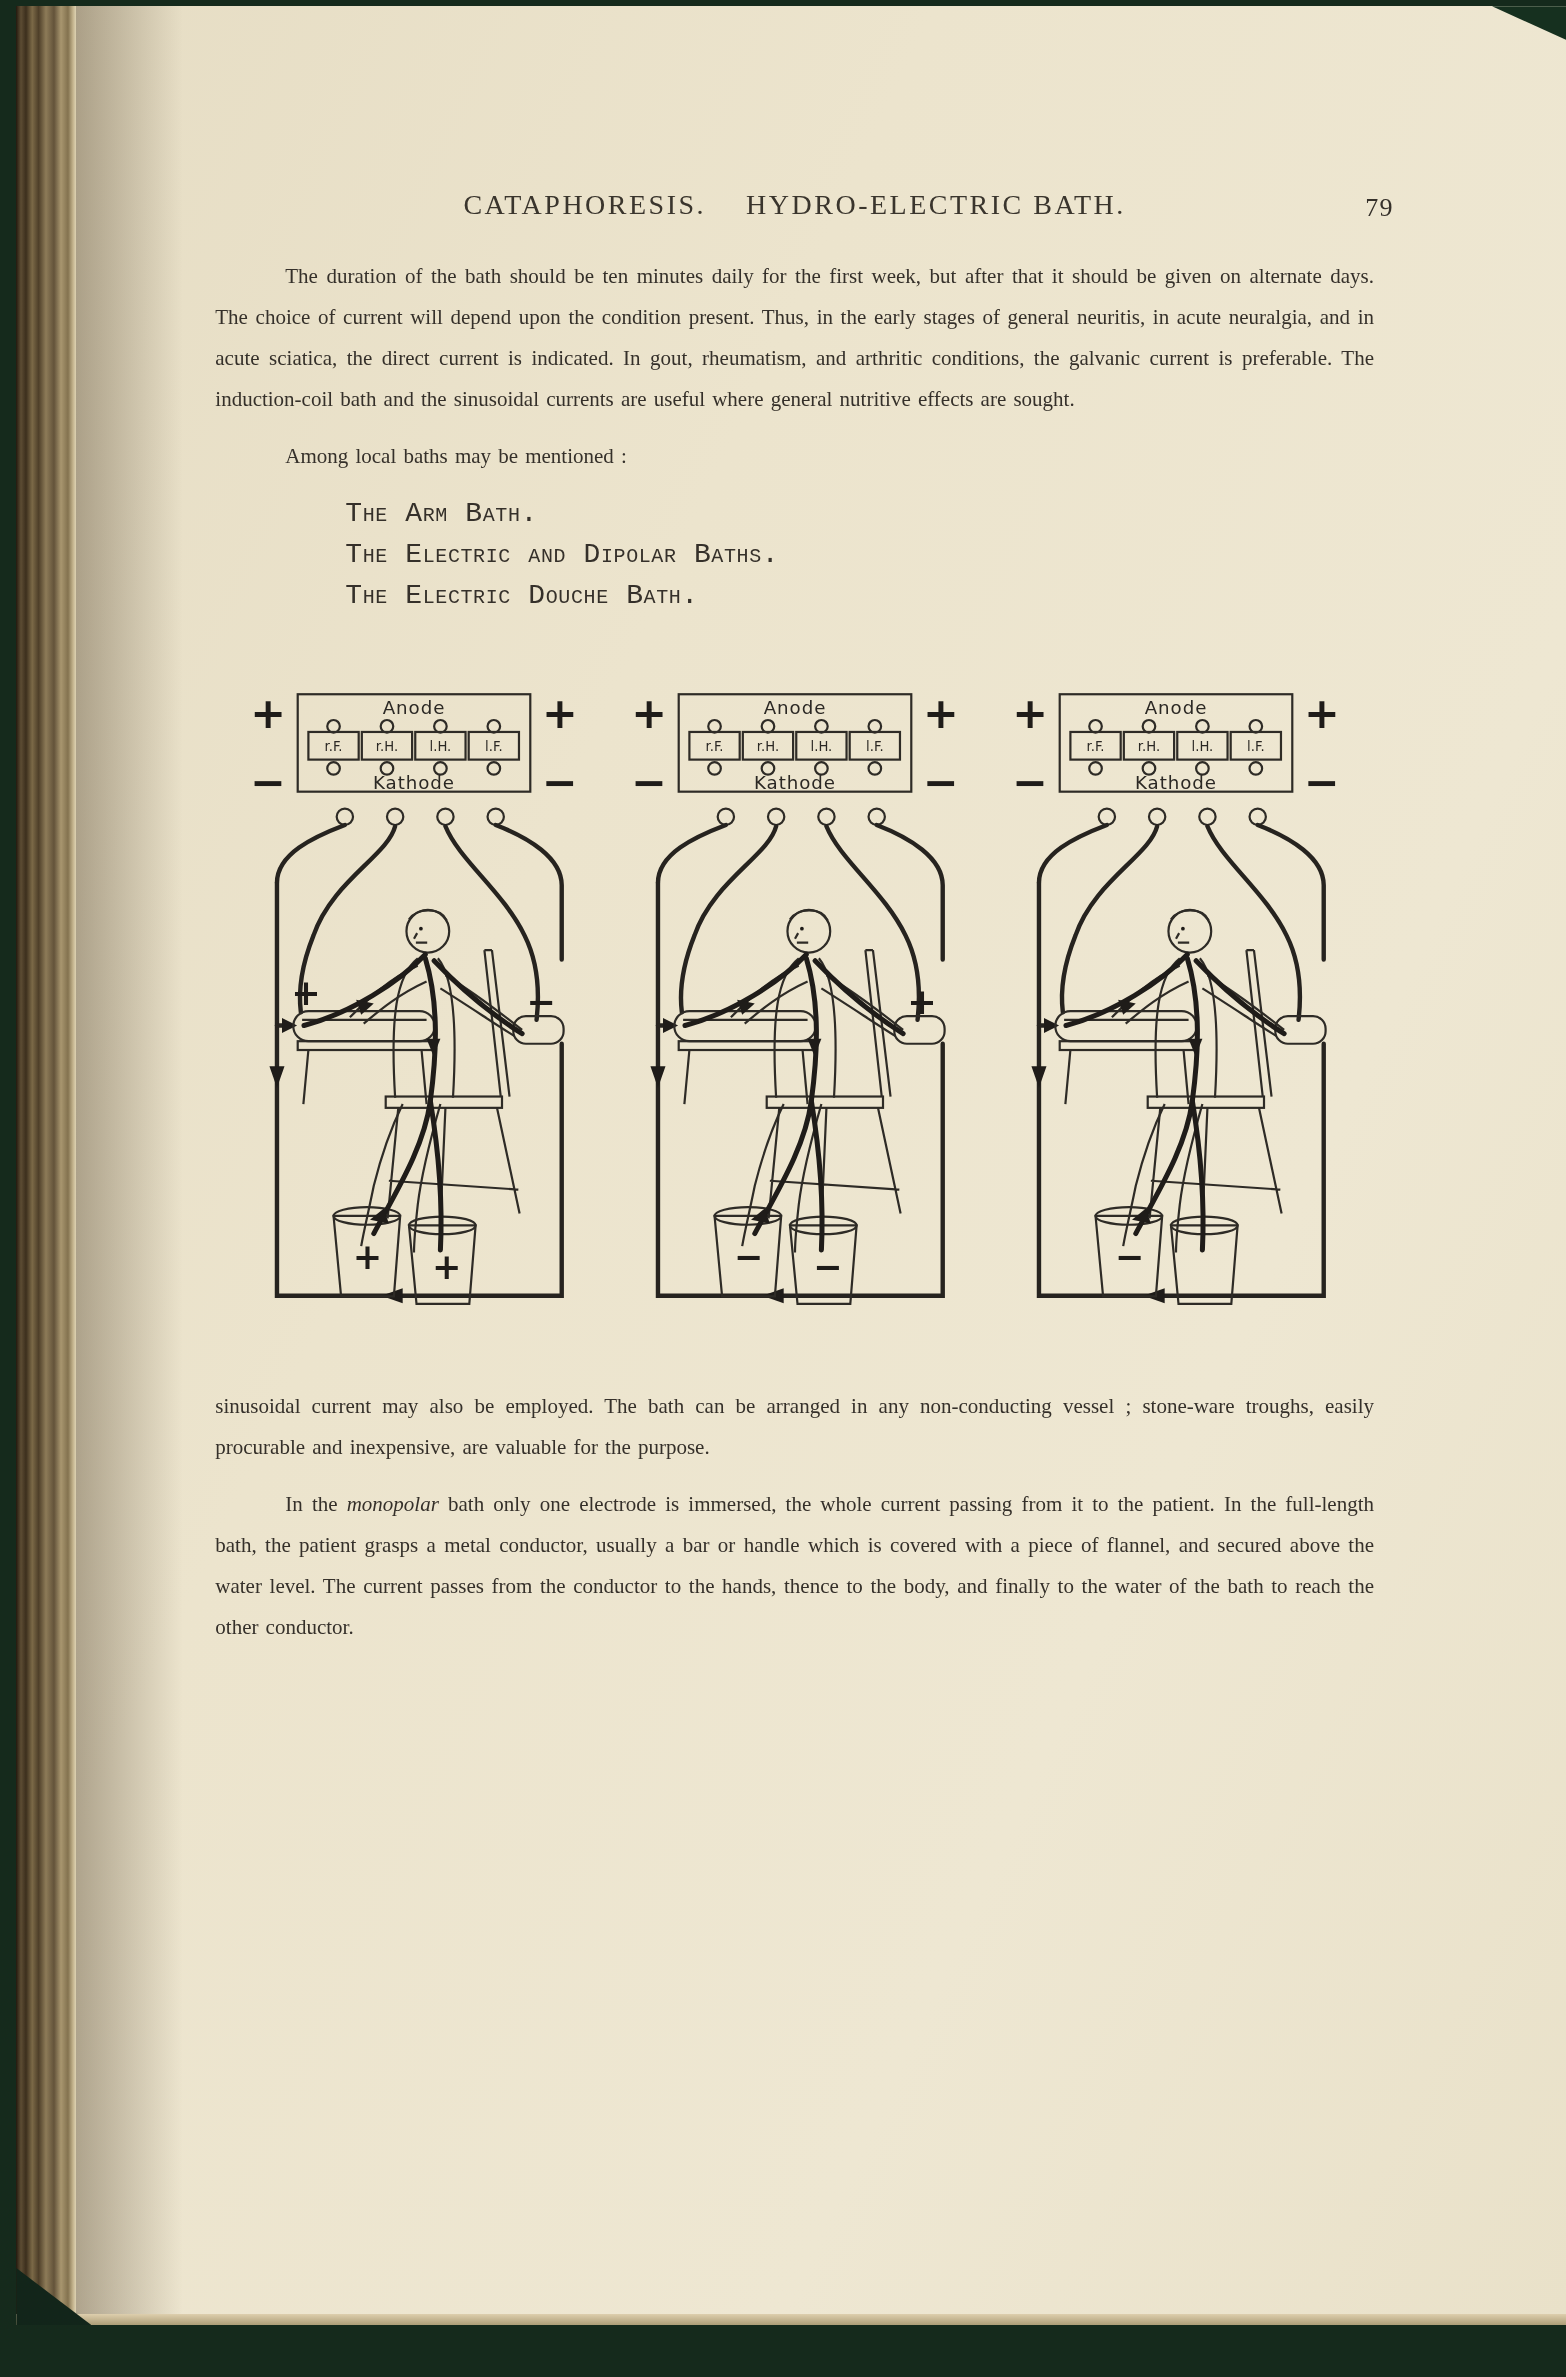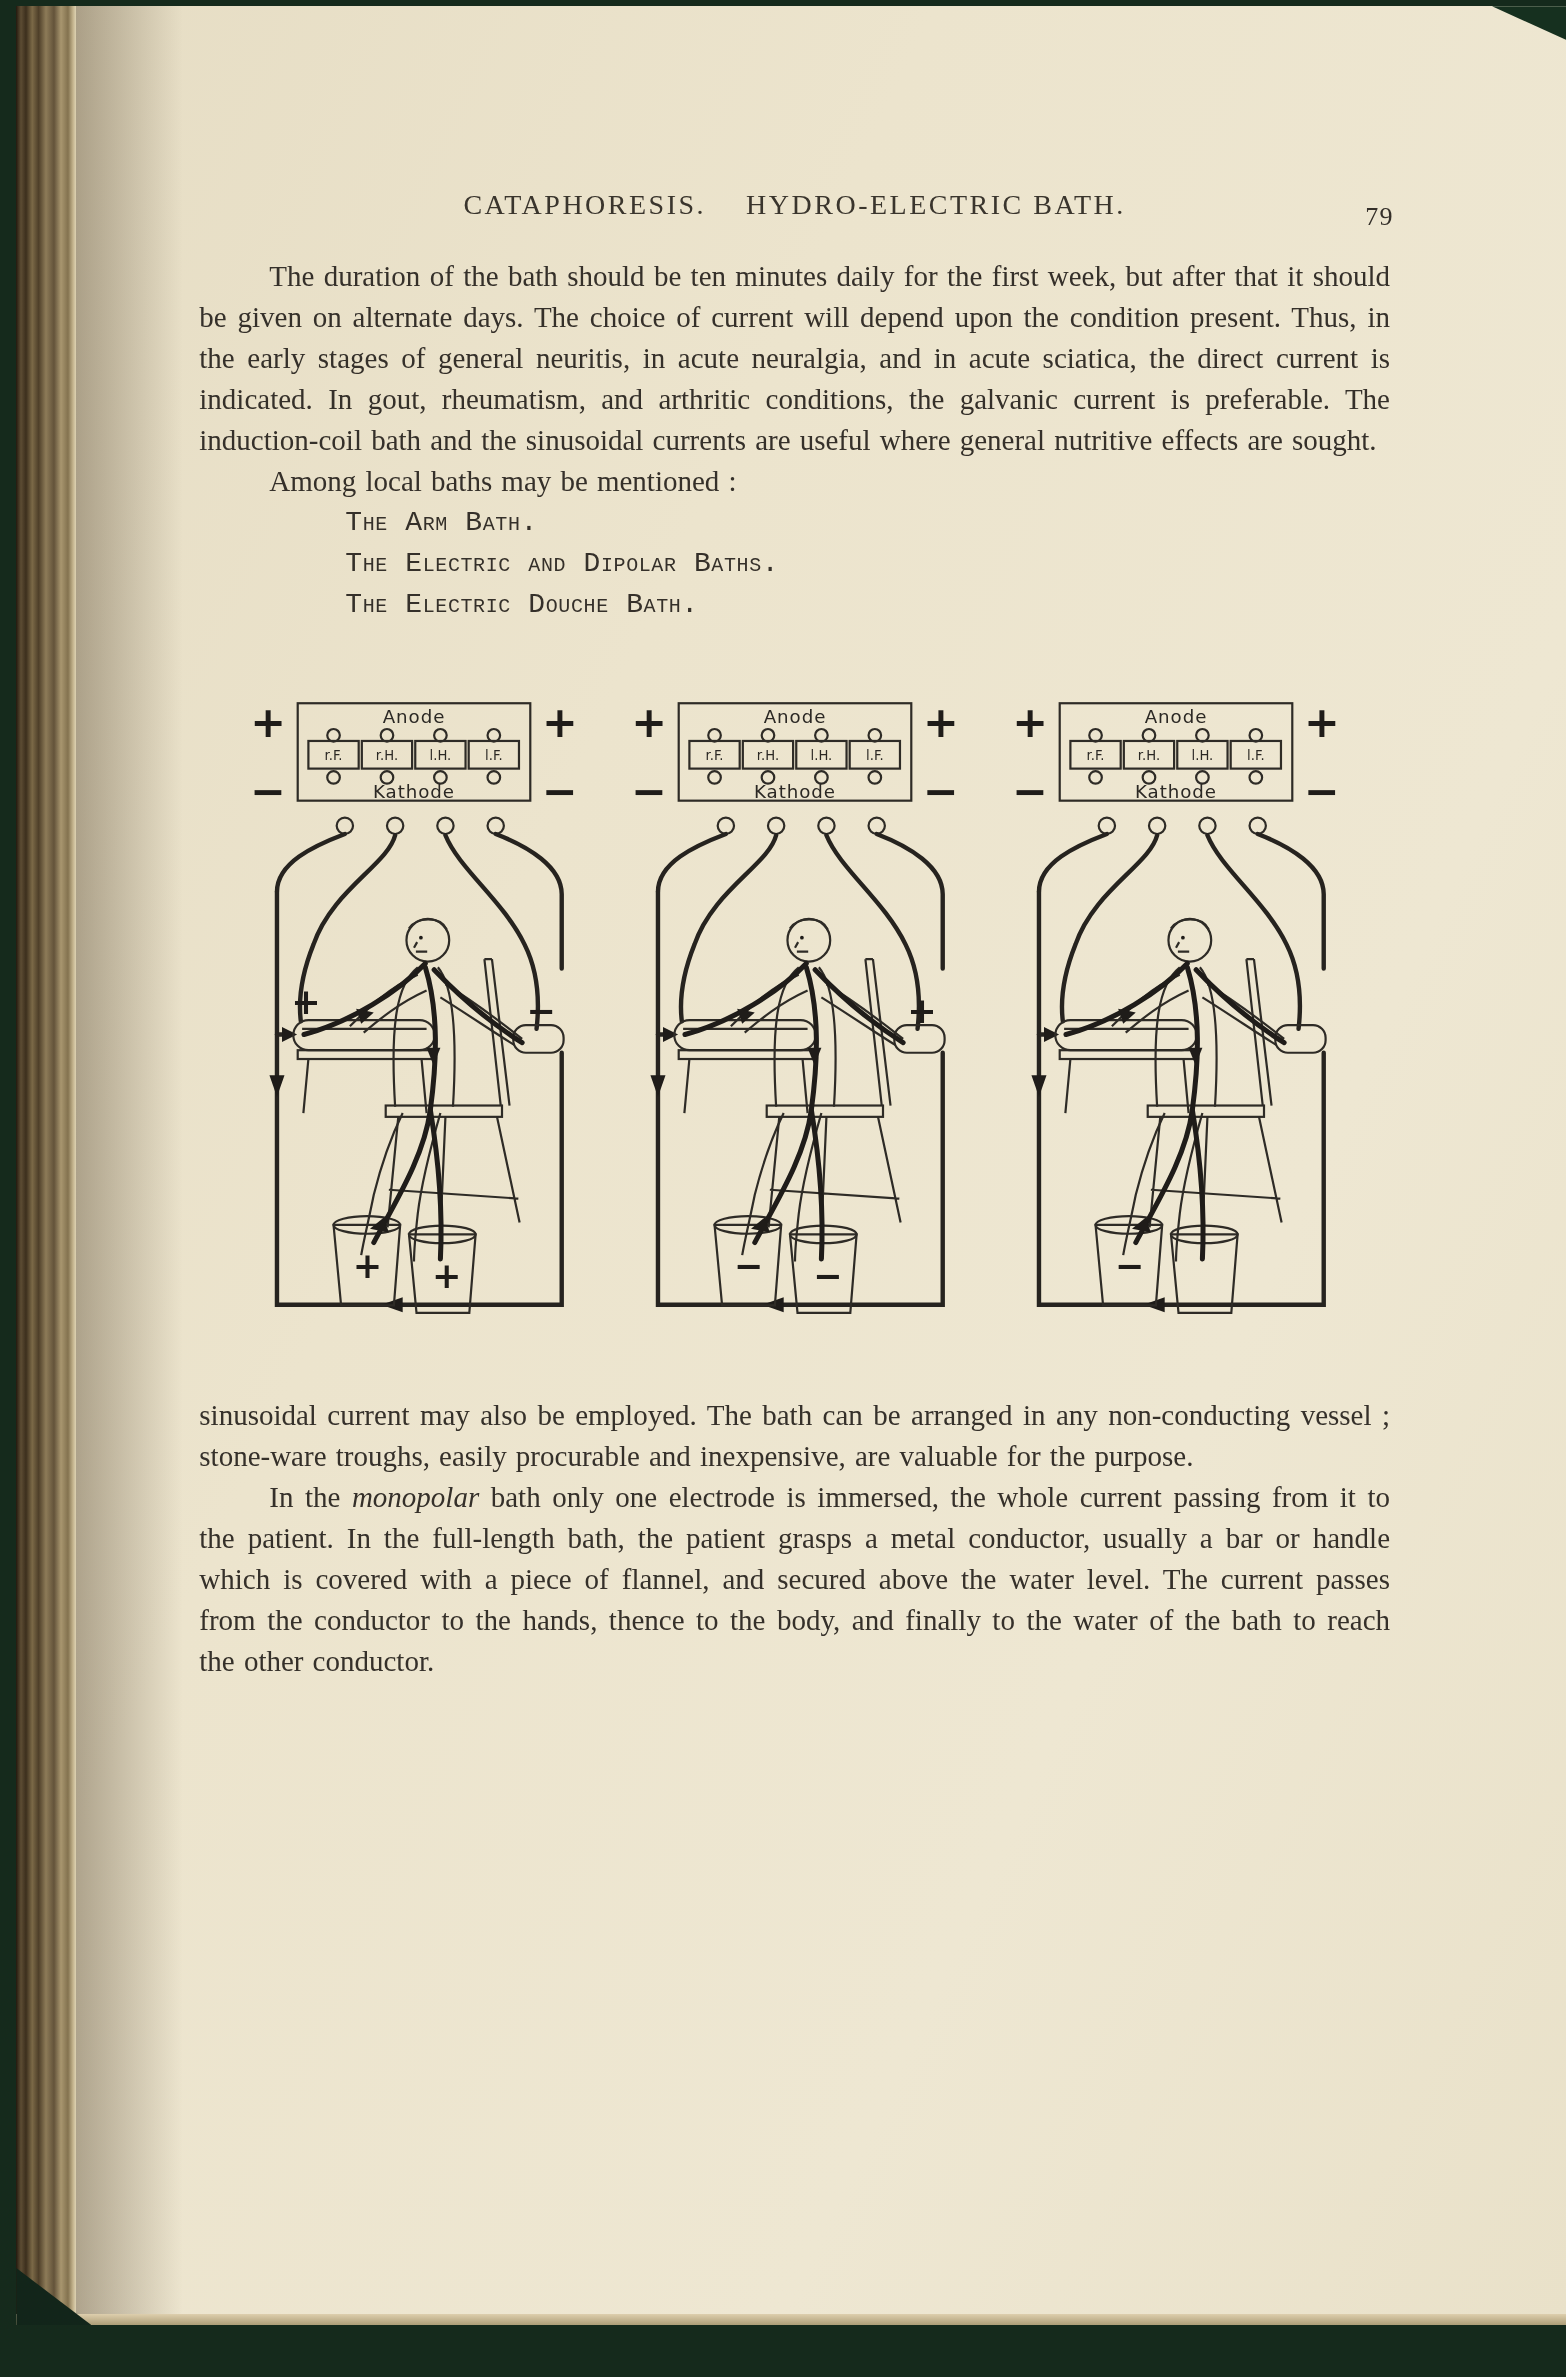--- a/index.html
+++ b/index.html
@@ -38,23 +38,23 @@
   }
   .content {
     position:absolute; left:183px; right:177px; top:183px;
     color:#35302a;
   }
   header.running-head { position:relative; margin-bottom:35px; }
   .head-row {
     display:flex; justify-content:center; gap:40px;
     font-size:28px; letter-spacing:2.5px; color:#3a352d;
   }
-  .folio { position:absolute; right:-3.8px; top:13px; font-size:26px; letter-spacing:1.3px; }
+  .folio { position:absolute; right:-3.8px; top:4px; font-size:26px; letter-spacing:1.3px; }
   p.body-text {
-    margin:0; font-size:29px; line-height:41px; text-align:justify;
+    margin:16px; font-size:21px; line-height:41px; text-align:justify;
     text-indent:70px; word-spacing:1.9px; color:#35302a;
   }
   p.noindent { text-indent:0; }
   .bath-list { margin:0 0 0 146px; }
   .bath-list .bath-item {
     font-size:28px; line-height:41px; font-variant-caps:small-caps;
     letter-spacing:0.6px; color:#35302a;font-family:Liberation Mono, monospace;
   }
   .ital { font-style:italic; }
   figure.fig35 { margin:48px 0 43px 0; }

